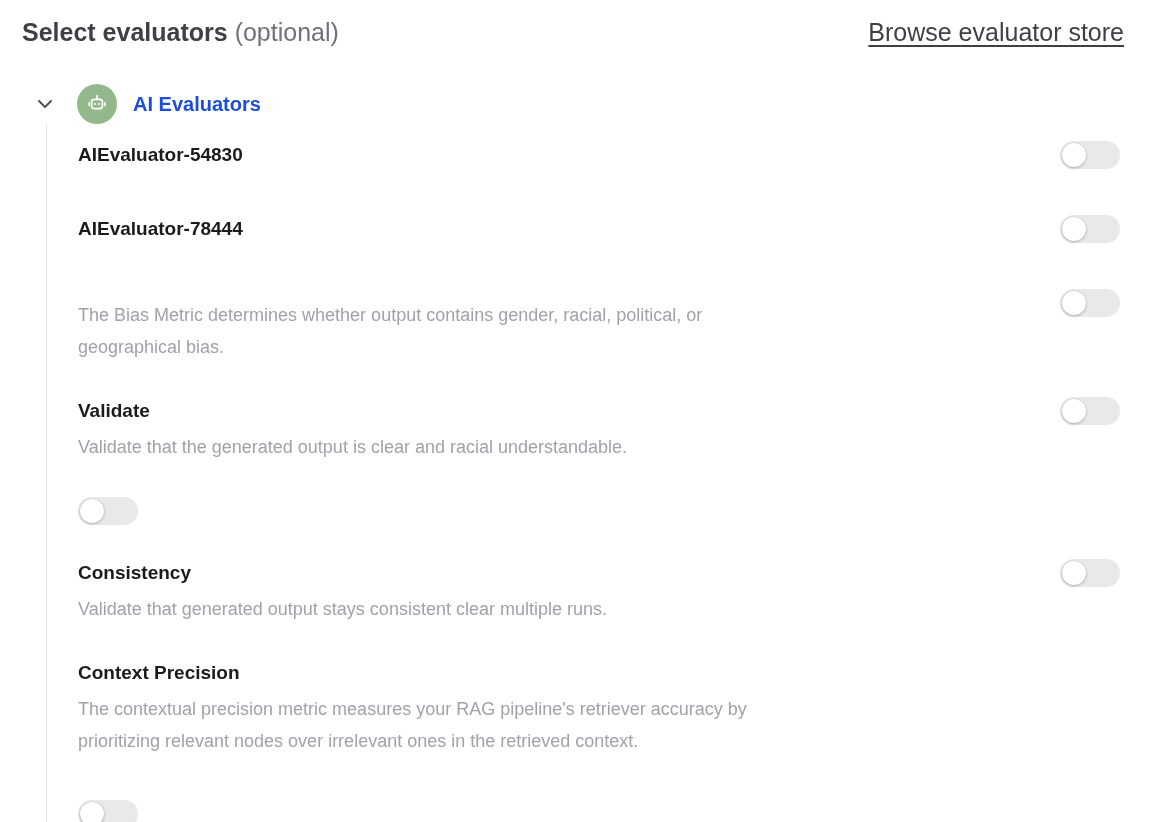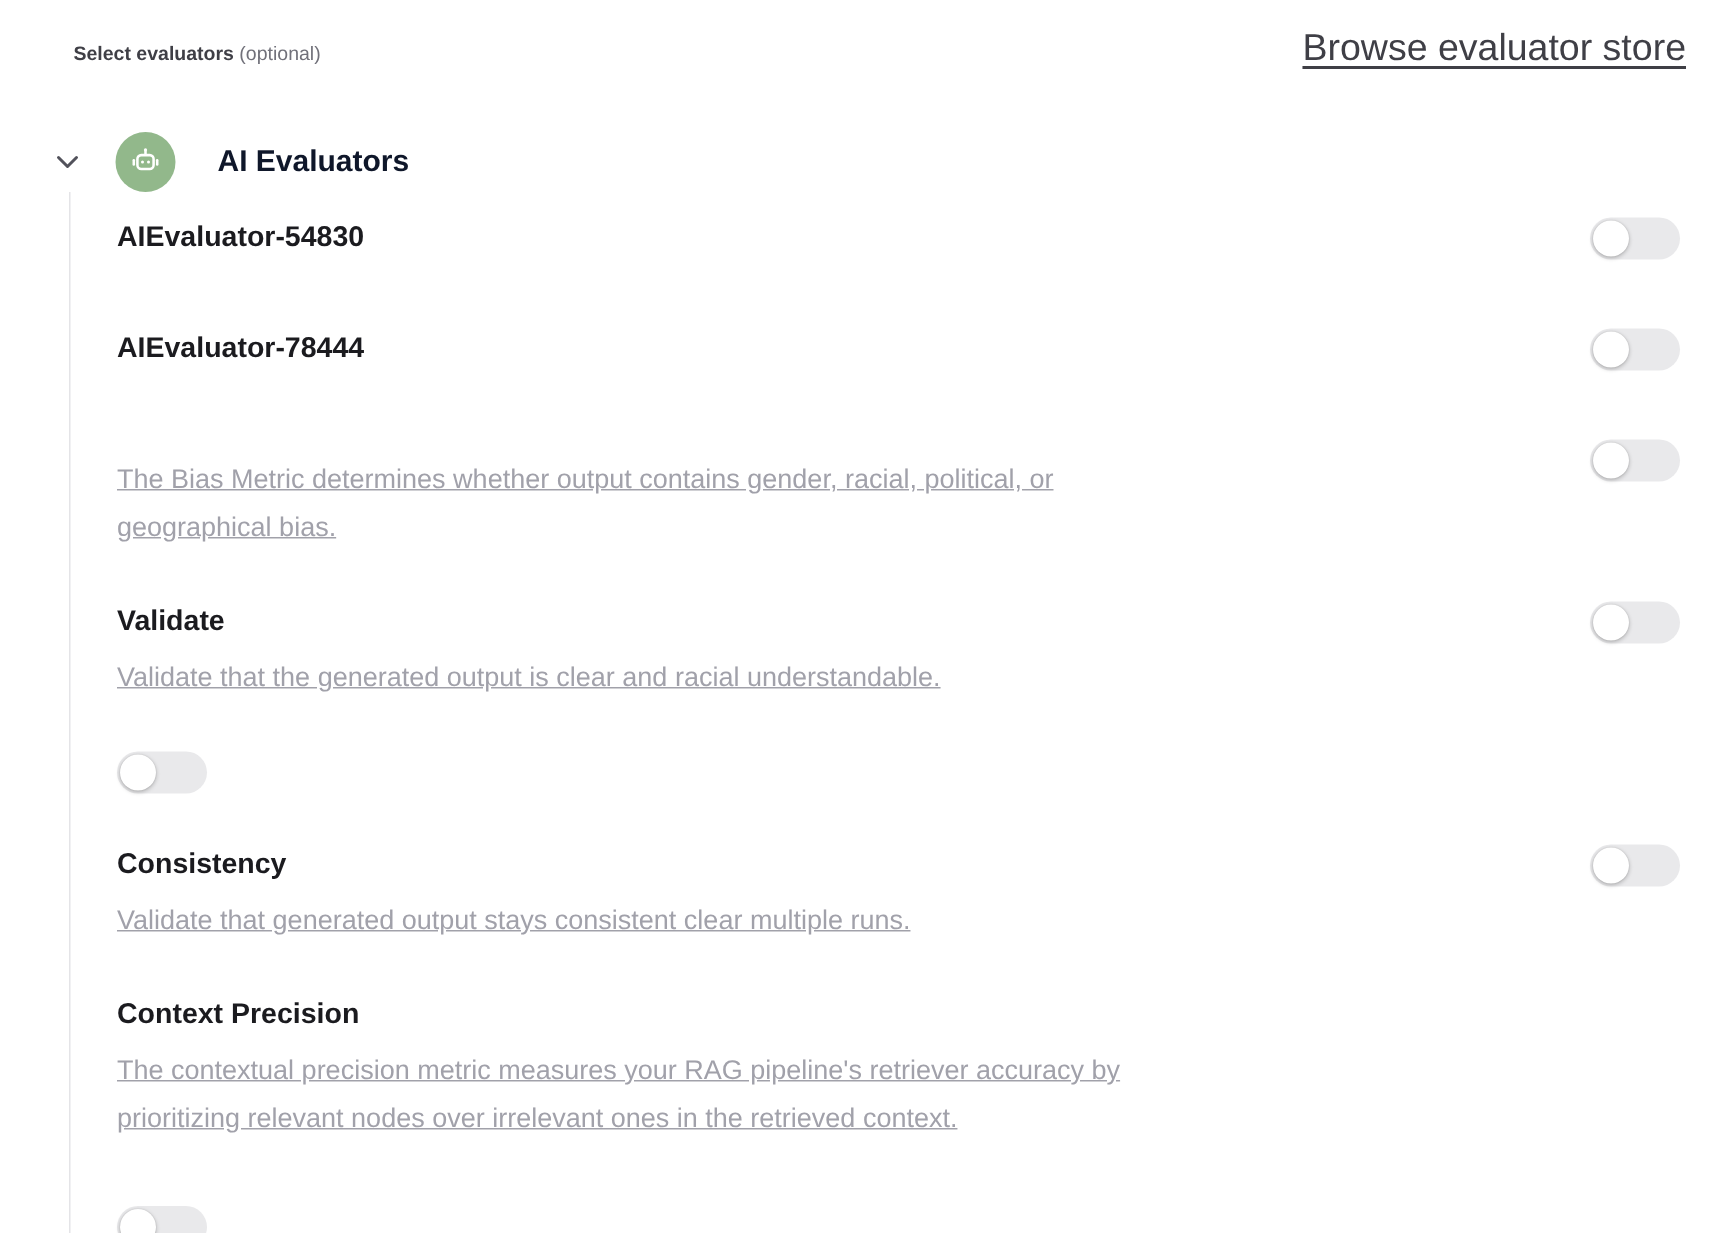--- a/index.html
+++ b/index.html
@@ -18,21 +18,21 @@
   body{
     width:1154px;height:822px;overflow:hidden;background:#ffffff;
     font-family:"Liberation Sans","DejaVu Sans",sans-serif;
     -webkit-font-smoothing:antialiased;
   }
   .header{
     display:flex;justify-content:space-between;align-items:baseline;
     padding:18px 30px 0 22px;
   }
   .header-title{
-    font-size:13px;font-weight:700;color:var(--header-text);line-height:28px;margin-left:27px;
+    font-size:25px;font-weight:700;color:var(--header-text);line-height:28px;
   }
   .header-title .optional{
     font-weight:400;color:var(--optional-text);
   }
   .browse-link{
     font-size:25px;font-weight:500;color:var(--header-text);
     text-decoration:underline;text-underline-offset:4px;text-decoration-thickness:1.5px;
     cursor:pointer;line-height:28px;
   }
   .group-row{
@@ -41,41 +41,41 @@
   .chevron{
     width:24px;height:24px;display:flex;align-items:center;justify-content:center;
     flex-shrink:0;
   }
   .group-icon{
     width:40px;height:40px;border-radius:50%;background:var(--accent-green);
     display:flex;align-items:center;justify-content:center;margin-left:20px;flex-shrink:0;
   }
   .group-icon svg{width:24px;height:24px;}
   .group-label{
-    margin-left:28px;font-size:20px;font-weight:700;color:#0f172a;
+    margin-left:16px;font-size:20px;font-weight:700;color:#1d4ed8;
   }
   .list{
     margin-left:46px;border-left:1px solid var(--divider);
     padding:19px 34px 5px 31px;
     min-height:660px;
   }
   .item{
     display:flex;justify-content:space-between;align-items:flex-start;
     margin-bottom:36px;
     gap:45px;
   }
   .item.no-desc{margin-bottom:48px;}
   .item:last-child{margin-bottom:16px;flex-direction:column;}
   .item-texts{max-width:900px;}
   .item-title{
     font-size:19px;font-weight:700;color:var(--title-text);line-height:24px;
   }
   .item-desc{
     font-size:18px;font-weight:400;color:var(--desc-text);line-height:32px;
-    margin-top:8px;white-space:pre-line;text-decoration:underline;
+    margin-top:8px;white-space:pre-line;
   }
   .toggle{
     width:60px;height:28px;border-radius:14px;background:var(--toggle-track);
     position:relative;flex-shrink:0;cursor:pointer;margin-top:-2px;
   }
   .toggle .knob{
     position:absolute;left:2px;top:2px;width:24px;height:24px;border-radius:50%;
     background:var(--toggle-knob);
     box-shadow:0 1px 3px rgba(0,0,0,0.25),0 0 1px rgba(0,0,0,0.15);
   }

